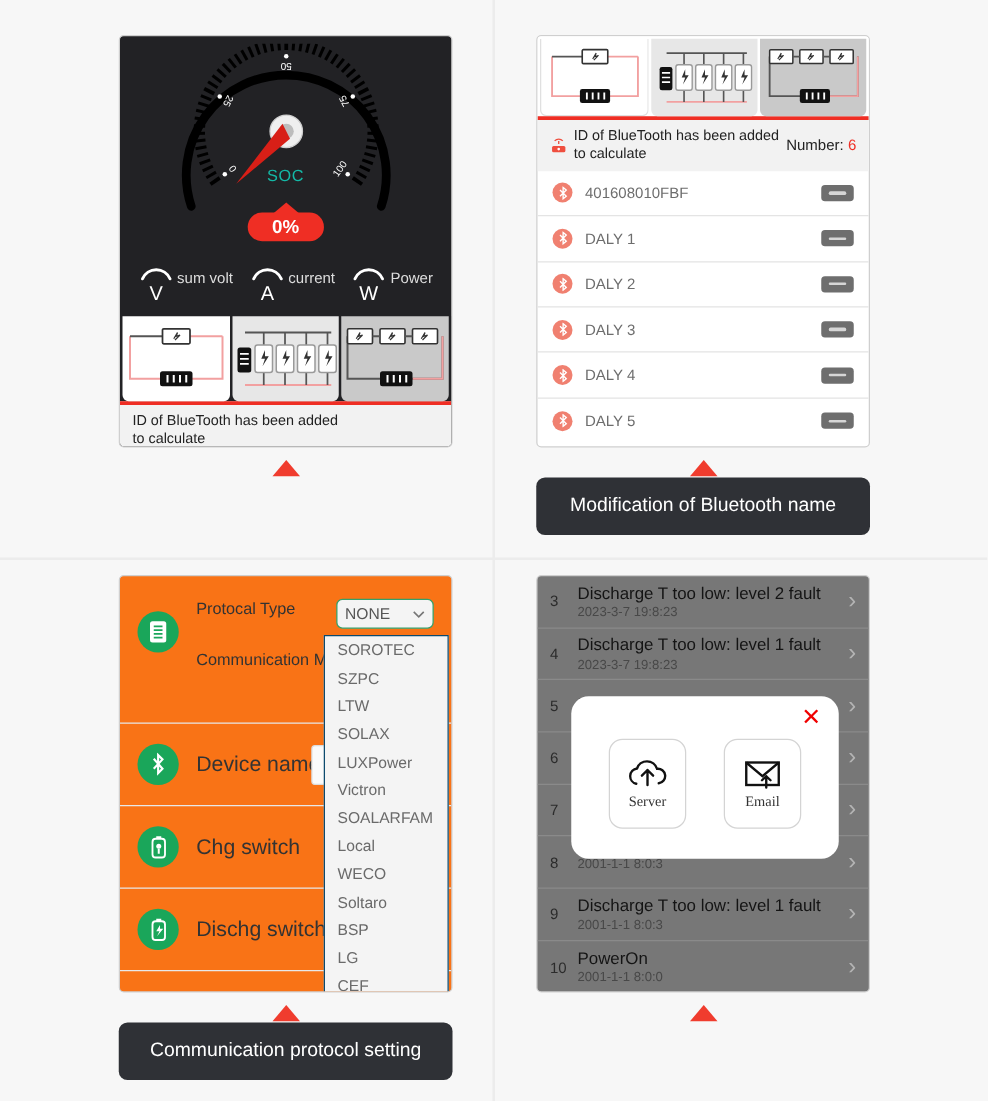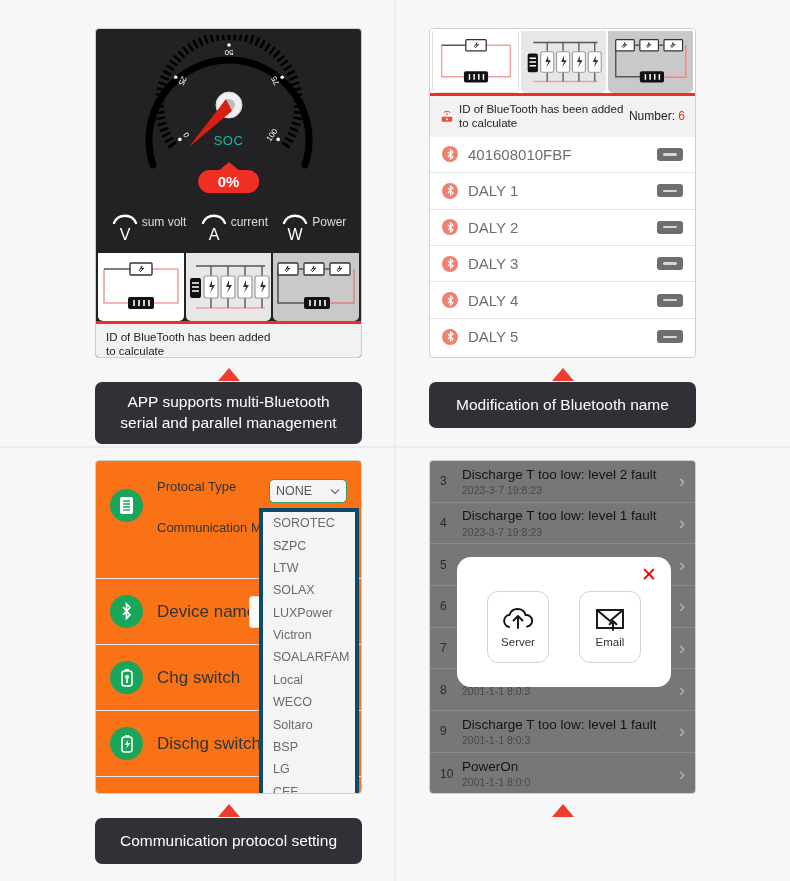--- a/index.html
+++ b/index.html
@@ -73,41 +73,41 @@
   }
   .btfoot-left { display: flex; align-items: center; gap: 5px; }
   .btfoot-txt { font-size: 11.5px; color: #222; line-height: 1.25; max-width: 170px; }
   .btfoot-num { font-size: 12px; color: #222; white-space: nowrap; }
   .btfoot-num b { color: #ef2e24; font-weight: normal; }
 
   
   .bt-list { }
   .bt-row { display: flex; align-items: center; padding: 9px 12px; border-bottom: 1px solid #e4e4e4; height: 36.4px; }
   .bt-ico { width: 16px; height: 16px; border-radius: 50%; background: #f08070; display: flex; align-items: center; justify-content: center; flex: 0 0 auto; }
-  .bt-name { flex: 1; margin-left: 10px; font-size: 15px; color: #6d6d6d; }
+  .bt-name { flex: 1; margin-left: 10px; font-size: 12px; color: #6d6d6d; }
   .bt-btn { width: 26px; height: 13px; background: #6e6e6e; border-radius: 3px; display: flex; align-items: center; justify-content: center; }
   .bt-btn i { display: block; width: 14px; height: 2.5px; background: #d6d6d6; border-radius: 2px; }
 
   
   .set-row { display: flex; align-items: center; padding: 0 14px; height: 66px; border-bottom: 1px solid #e8e8e8; position: relative; }
   .set-ico { width: 33px; height: 33px; border-radius: 50%; background: #1aa65a; display: flex; align-items: center; justify-content: center; flex: 0 0 auto; }
   .set-label { margin-left: 14px; font-size: 17px; color: #333; }
   .set-block { padding: 10px 14px 8px; border-bottom: 1px solid #e8e8e8; min-height: 118px; position: relative; }
   .set-block .set-ico { position: absolute; left: 14px; top: 28px; }
   .prot-line { margin-left: 47px; font-size: 13px; color: #333; padding: 8px 0; }
   .prot-line2 { margin-left: 47px; font-size: 13px; color: #333; padding: 18px 0 8px; }
   .sel-btn {
     position: absolute; right: 14px; top: 18px; width: 78px;
     border: 1px solid #35a06a; background: #f4f4f4; border-radius: 5px;
     font-size: 12.5px; color: #555; padding: 4px 6px;
     display: flex; align-items: center; justify-content: space-between;
   }
   .dropdown {
     position: absolute; right: 2px; top: 47px; width: 100px;
-    background: #f4f4f4; border: 4px solid #0c4a6e;
+    background: #f4f4f4; border: 1px solid #0c4a6e;
     z-index: 10;
   }
   .dd-item { font-size: 12.5px; color: #6a6a6a; padding: 4.2px 10px; }
   .name-field {
     position: absolute; right: 14px; top: 17px; width: 98px; height: 32px;
     background: #fafafa; border: 1px solid #dcdcdc; border-radius: 3px;
     display: flex; align-items: center; padding-left: 10px; font-size: 14px; color: #333;
   }
 
   
@@ -117,21 +117,21 @@
   .flt-title { font-size: 13.5px; color: #141414; line-height: 1.15; }
   .flt-time { font-size: 10.5px; color: #484848; margin-top: 2px; }
   .flt-arrow { color: #b4b4b4; font-size: 19px; font-weight: 300; flex: 0 0 auto; padding-left: 6px; }
 
   .modal {
     position: absolute; left: 27px; top: 96px; width: 214px; height: 130px;
     background: #fff; border-radius: 14px; z-index: 20;
   }
   .modal-x { position: absolute; right: 14px; top: 8px; color: #f00000; font-size: 19px; line-height: 1; }
   .modal-btns { display: flex; gap: 30px; justify-content: center; padding-top: 34px; }
-  .mbtn { width: 62px; height: 72px; border: 1px solid #d4d4d4; border-radius: 11px; display: flex; flex-direction: column; align-items: center; justify-content: center; gap: 4px; }
+  .mbtn { width: 62px; height: 72px; border: 1px solid #d4d4d4; border-radius: 11px; display: flex; flex-direction: column; align-items: center; justify-content: center; gap: 4px; font-family: Liberation Serif, serif; }
   .mbtn span { font-size: 11.5px; color: #333; }
 </style>
 </head>
 <body>
 
 <div class="divider-v"></div>
 <div class="divider-h"></div>
 
 <div class="quad q1">
   <div class="phone ph1">
@@ -316,21 +316,20 @@
     <div class="btfoot">
       <div class="btfoot-left">
 
         <div class="btfoot-txt">ID of BlueTooth has been added to calculate</div>
       </div>
 
     </div>
   </div>
   <div class="caption-wrap">
     <div class="tri"></div>
-    <div class="caption">APP supports multi-Bluetooth serial and parallel management</div>
   </div>
 </div>
 
 <div class="quad q2">
   <div class="phone ph2">
     <div class="circuits" style="background:#fff; padding-top:2px;">
       <div class="circ c-single" style="height:62px; border:1px solid #e0e0e0; border-top:none; border-radius:0 0 5px 5px;">
         <svg width="82" height="52" viewBox="0 0 82 56">
           <path d="M4 10 L4 44 L78 44 L78 10" fill="none" stroke="#f2a0a0" stroke-width="1.6"></path>
           <path d="M4 10 L30 10" fill="none" stroke="#555" stroke-width="1.6"></path>

